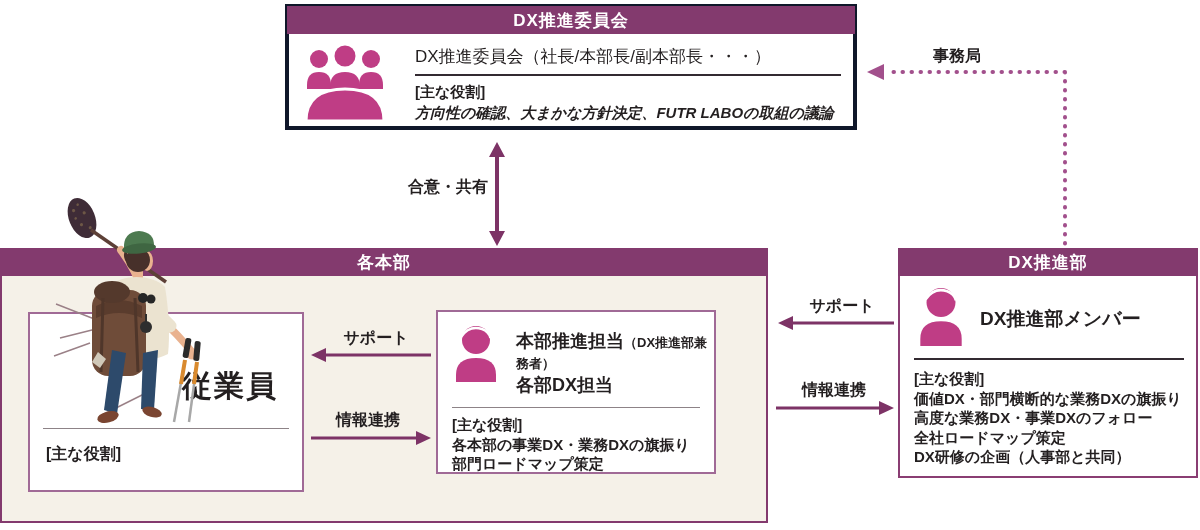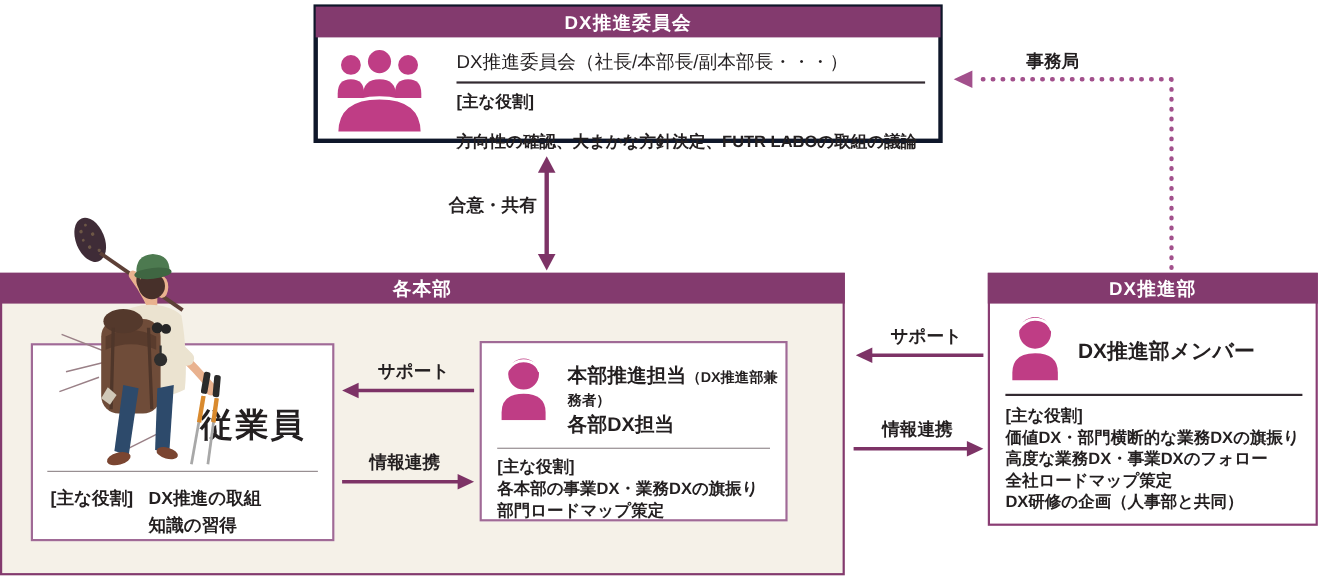--- a/index.html
+++ b/index.html
@@ -11,21 +11,21 @@
   .hd{height:28px;background:#833a6e;color:#fff;display:flex;align-items:center;justify-content:center;
       font-size:17px;font-weight:700;letter-spacing:1px;}
   
   .committee{left:285px;top:4px;width:572px;height:126px;border:4px solid #0f172a;}
   .committee .hd{margin:-2px -2px 0;}
   .committee .bd{display:flex;padding:11px 0 0 16px;}
   .committee .txt{margin-left:30px;width:426px;}
   .c-title{font-size:17px;font-weight:400;}
   .c-divider{border-top:2px solid #332a31;margin:6px 0 7px;}
   .role-label{font-size:15px;font-weight:700;}
-  .role-line{font-size:15px;font-weight:700;margin-top:18px;}
+  .role-line{font-size:15px;font-weight:700;margin-top:2px;font-style:italic;}
   
   .honbu{left:0;top:248px;width:768px;height:275px;border:2px solid #833a6e;background:#f5f1e8;}
   .honbu .hd{margin:-2px -2px 0;}
   .employee{position:absolute;left:26px;top:62px;width:276px;height:180px;background:#fff;border:2px solid #a06a96;box-sizing:border-box;}
   .emp-title{position:absolute;top:52px;right:24px;font-size:30px;font-weight:700;letter-spacing:2px;}
   .emp-divider{position:absolute;left:13px;right:13px;top:114px;border-top:1.5px solid #8d8387;}
   .emp-roles{position:absolute;left:16px;top:128px;display:flex;gap:14px;font-size:16px;font-weight:700;line-height:1.55;}
   .emp-role-lines{display:flex;flex-direction:column;}
   .promoter{position:absolute;left:434px;top:60px;width:280px;height:164px;background:#fff;border:2px solid #a06a96;box-sizing:border-box;}
   .promoter .top{display:flex;padding:12px 0 0 14px;}
@@ -96,24 +96,20 @@
   </svg>
 
   <section class="box honbu">
     <div class="hd">各本部</div>
 
     <div class="employee">
       <div class="emp-title">従業員</div>
       <div class="emp-divider"></div>
       <div class="emp-roles">
         <span>[主な役割]</span>
-        <span class="emp-role-lines">
-          <span>DX推進の取組</span>
-          <span>知識の習得</span>
-        </span>
       </div>
     </div>
 
     <div class="promoter">
       <div class="top">
         <span>
           <svg width="48" height="58" viewBox="0 0 48 58">
             <g fill="#bf3d85">
               <circle cx="24" cy="16" r="14"></circle>
               <path d="M4,58 v-7 q0,-17 20,-17 q20,0 20,17 v7 z"></path>

